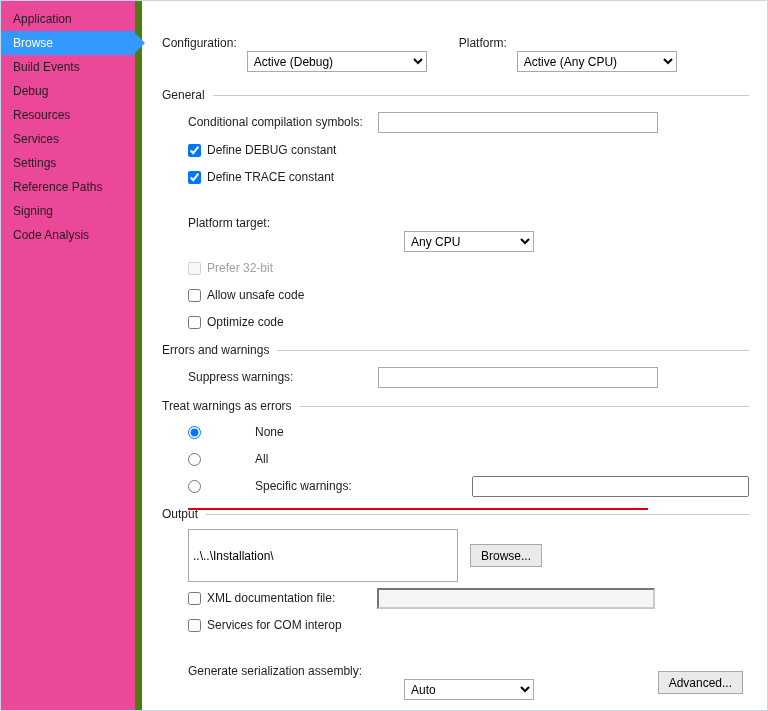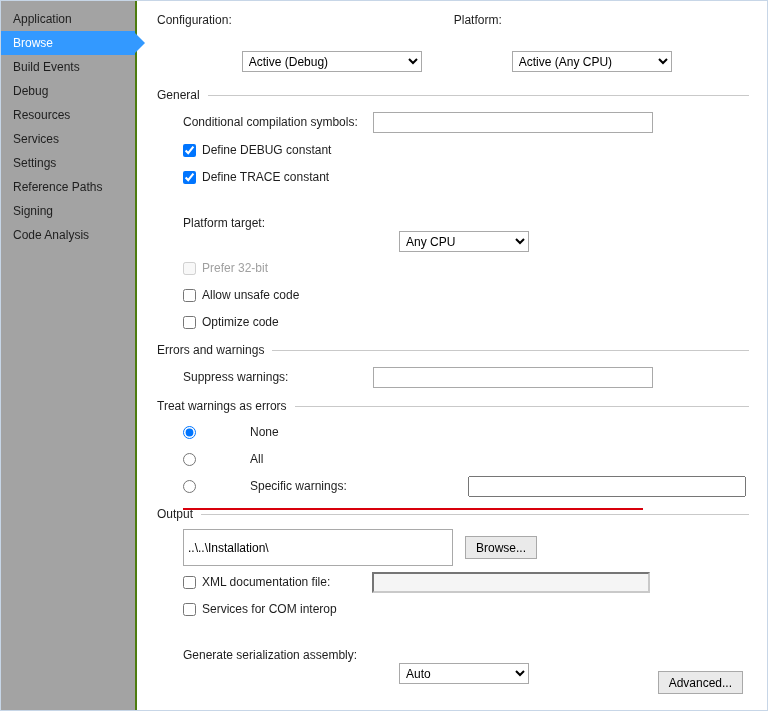--- a/index.html
+++ b/index.html
@@ -15,22 +15,22 @@
   .page {
     display: flex;
     width: 766px;
     height: 709px;
     border: 1px solid #c7d6e7;
     background: #fff;
   }
   
   .sidebar {
     width: 134px;
-    background: #a3a3a3;
-    border-right: 2px solid #4d7c0f;
+    background: #ec4899;
+    border-right: 7px solid #4d7c0f;
     padding-top: 6px;
   }
   .sidebar-item {
     padding: 5px 10px 5px 12px;
     cursor: pointer;
     color: #1e1e1e;
   }
   .sidebar-item.active {
     background: #3399ff;
     color: #fff;
@@ -50,20 +50,21 @@
   
   .main {
     flex: 1;
     padding: 12px 18px 12px 20px;
     overflow: hidden;
     position: relative;
   }
 
   .top-row {
     display: flex;
+    align-items: center;
     gap: 8px;
     margin-bottom: 16px;
   }
   .top-row label {
     margin-right: 2px;
   }
   .top-row .gap { width: 16px; }
 
   select {
     font: inherit;
@@ -149,21 +150,21 @@
     display: flex;
     align-items: center;
     margin-bottom: 5px;
   }
   .output-path-row .lbl { width: 190px; }
   .output-path-row input[type=text] {
     font: inherit;
     width: 260px;
     height: 19px;
     border: 1px solid #a9a9a9;
-    padding: 8px 4px;
+    padding: 16px 4px;
   }
   .output-path-row button {
     margin-left: 12px;
   }
 
   .underline-red {
     position: absolute;
     height: 0;
     border-top: 2px solid #d8000c;
     pointer-events: none;

